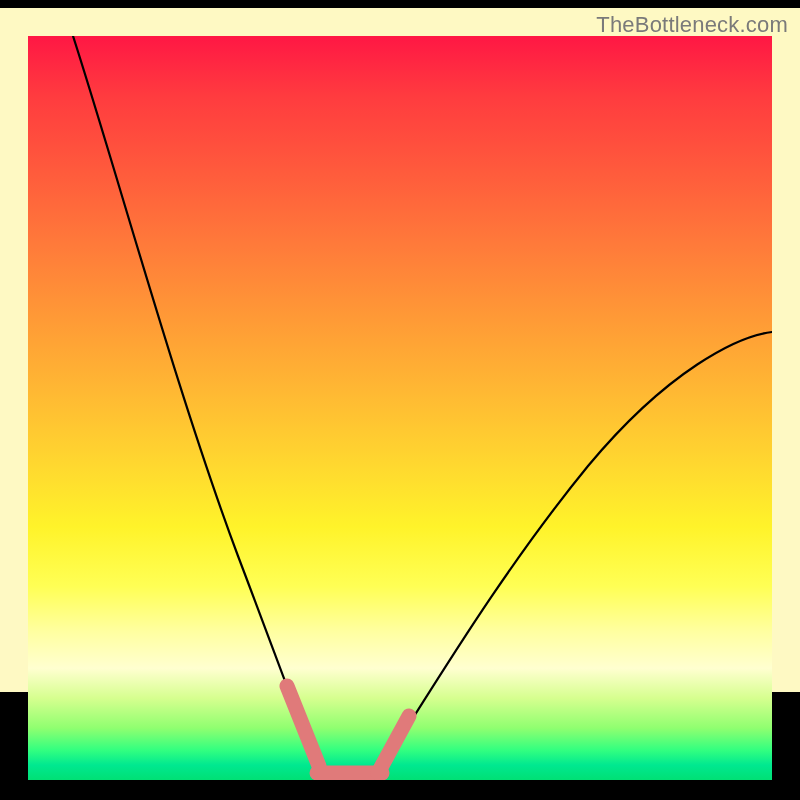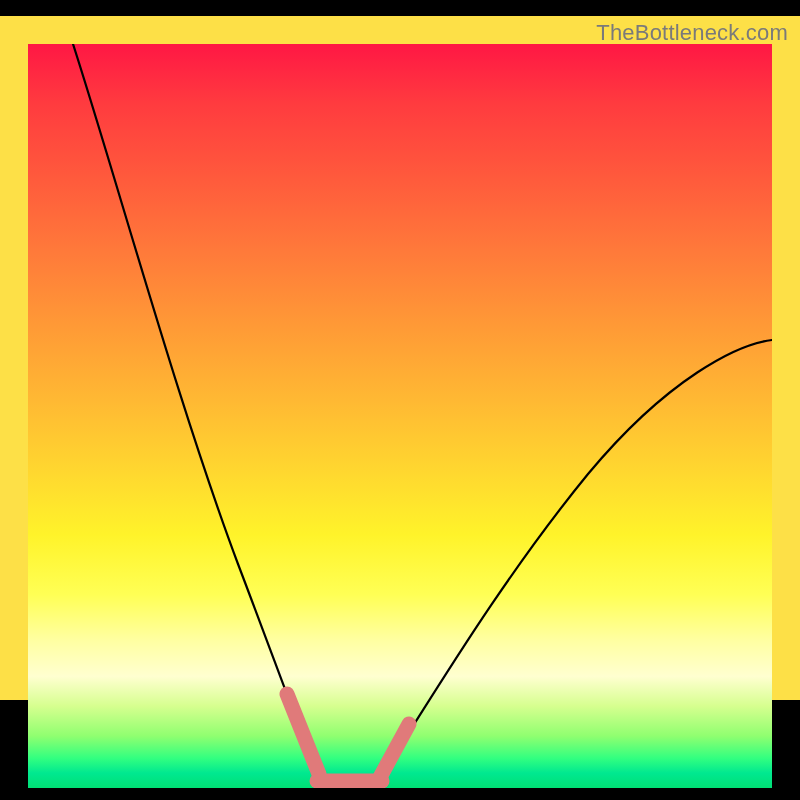--- a/index.html
+++ b/index.html
@@ -7,24 +7,24 @@
     padding: 0;
     width: 800px;
     height: 800px;
     background: #000;
     font-family: Arial, Helvetica, sans-serif;
     overflow: hidden;
   }
   .frame {
     position: absolute;
     left: 0;
-    top: 16px;
+    top: 8px;
     width: 800px;
     height: 684px;
-    background: #fde047;
+    background: #fef9c3;
   }
   .watermark {
     position: absolute;
     top: 4px;
     right: 12px;
     color: #7a7a7a;
     font-size: 22px;
     font-weight: 500;
     letter-spacing: 0.2px;
     user-select: none;

